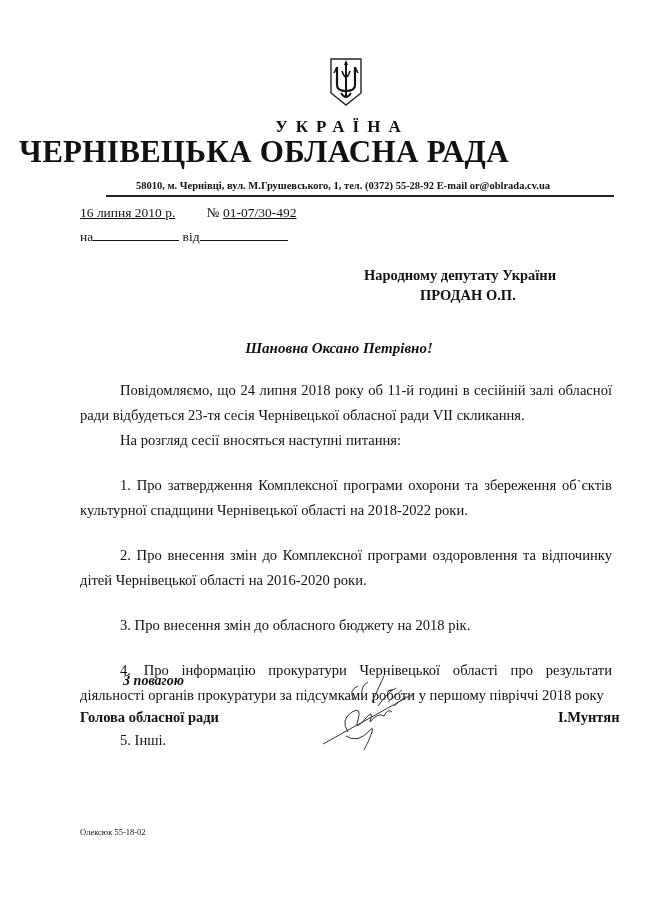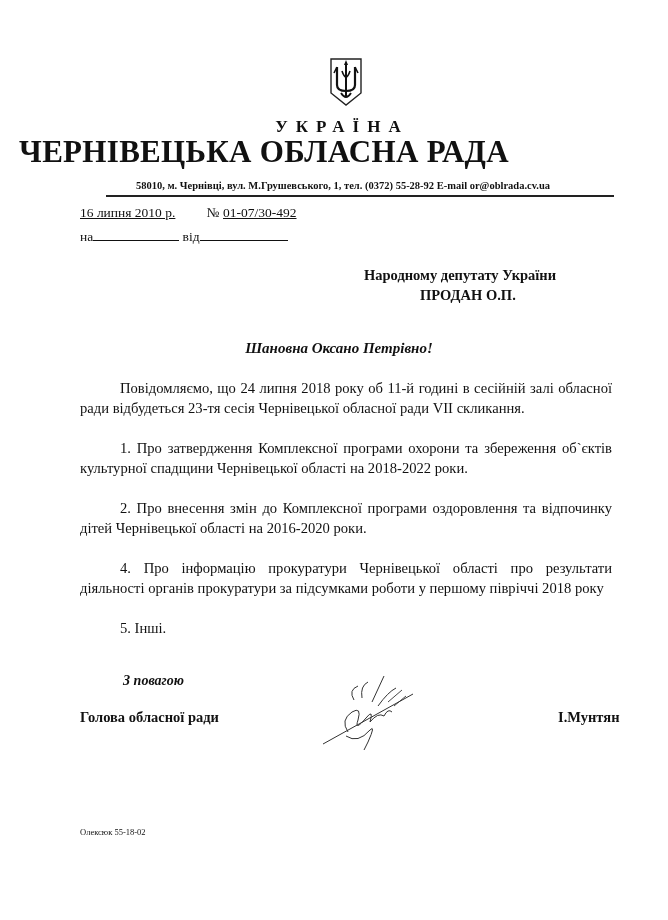--- a/index.html
+++ b/index.html
@@ -31,21 +31,21 @@
     #reply-line { left: 80px; top: 228px; font-size: 13.5px; }
     .blank { display: inline-block; border-bottom: 1px solid #111; height: 12px; vertical-align: baseline; }
     #addressee-title { left: 364px; top: 259px; font-size: 14.5px; font-weight: bold; margin-top: 8px; }
     #addressee-name { left: 420px; top: 287px; font-size: 14.5px; font-weight: bold; }
     #salutation {
       left: 0; width: 668px; top: 340px; text-align: center;
       font-size: 15px; font-weight: bold; font-style: italic; padding-left: 10px; box-sizing: border-box;
     }
     #body-text {
       left: 80px; top: 378px; width: 532px;
-      font-size: 14.6px; line-height: 20px; text-align: justify;
+      font-size: 14.6px; line-height: 25px; text-align: justify;
     }
     #body-text p { margin: 0 0 0 0; text-indent: 40px; }
     #body-text p.item { margin-top: 20px; }
     #body-text p.intro { margin-top: 0; }
     #closing { left: 123px; top: 673px; font-size: 14px; font-weight: bold; font-style: italic; }
     #signer-title { left: 80px; top: 709px; font-size: 14.5px; font-weight: bold; }
     #signature { left: 318px; top: 672px; width: 110px; height: 80px; }
     #signer-name { left: 558px; top: 709px; font-size: 14.5px; font-weight: bold; }
     #executor { left: 80px; top: 827px; font-size: 8.5px; }
   </style>
@@ -80,22 +80,24 @@
   <span>від</span><span class="blank" style="width:88px;"></span>
 </div>
 
 <div id="addressee-title" class="abs">Народному депутату України</div>
 <div id="addressee-name" class="abs">ПРОДАН О.П.</div>
 
 <div id="salutation" class="abs">Шановна Оксано Петрівно!</div>
 
 <div id="body-text" class="abs">
   <p>Повідомляємо, що 24 липня 2018 року об 11-й годині в сесійній залі обласної ради відбудеться 23-тя сесія Чернівецької обласної ради VII скликання.</p>
+  <p class="intro">На розгляд сесії вносяться наступні питання:</p>
   <p class="item">1. Про затвердження Комплексної програми охорони та збереження об`єктів культурної спадщини Чернівецької області на 2018-2022 роки.</p>
   <p class="item">2. Про внесення змін до Комплексної програми оздоровлення та відпочинку дітей Чернівецької області на 2016-2020 роки.</p>
+  <p class="item">3. Про внесення змін до обласного бюджету на 2018 рік.</p>
   <p class="item">4. Про інформацію прокуратури Чернівецької області про результати діяльності органів прокуратури за підсумками роботи у першому півріччі 2018 року</p>
   <p class="item">5. Інші.</p>
 </div>
 
 <div id="closing" class="abs">З повагою</div>
 <div id="signer-title" class="abs">Голова обласної ради</div>
 
 <div id="signature" class="abs">
   <svg width="110" height="80" viewBox="0 0 110 80">
     <path d="M5 72 L95 22" stroke="#333" stroke-width="1" fill="none"></path>

